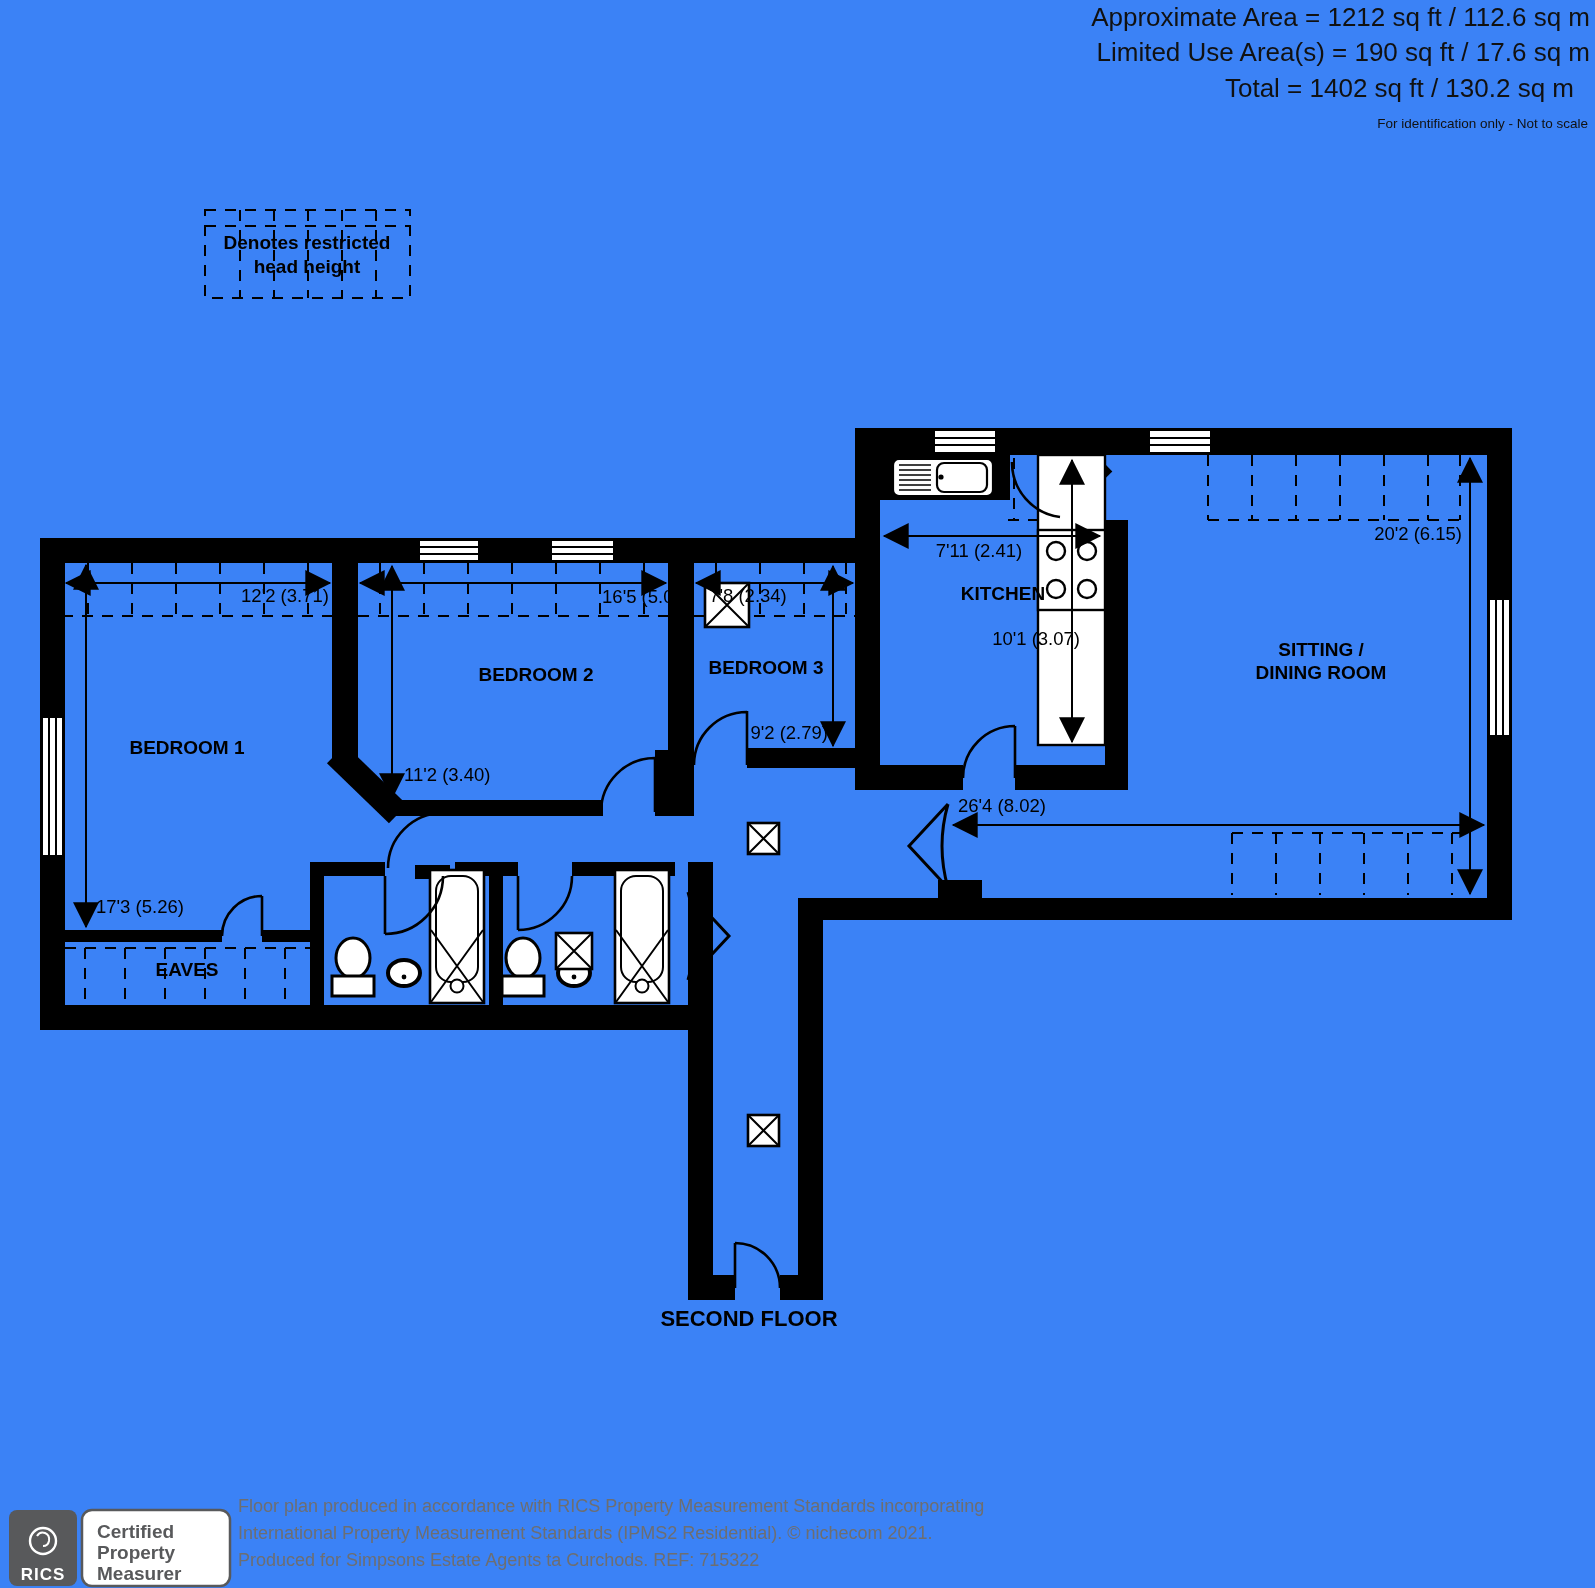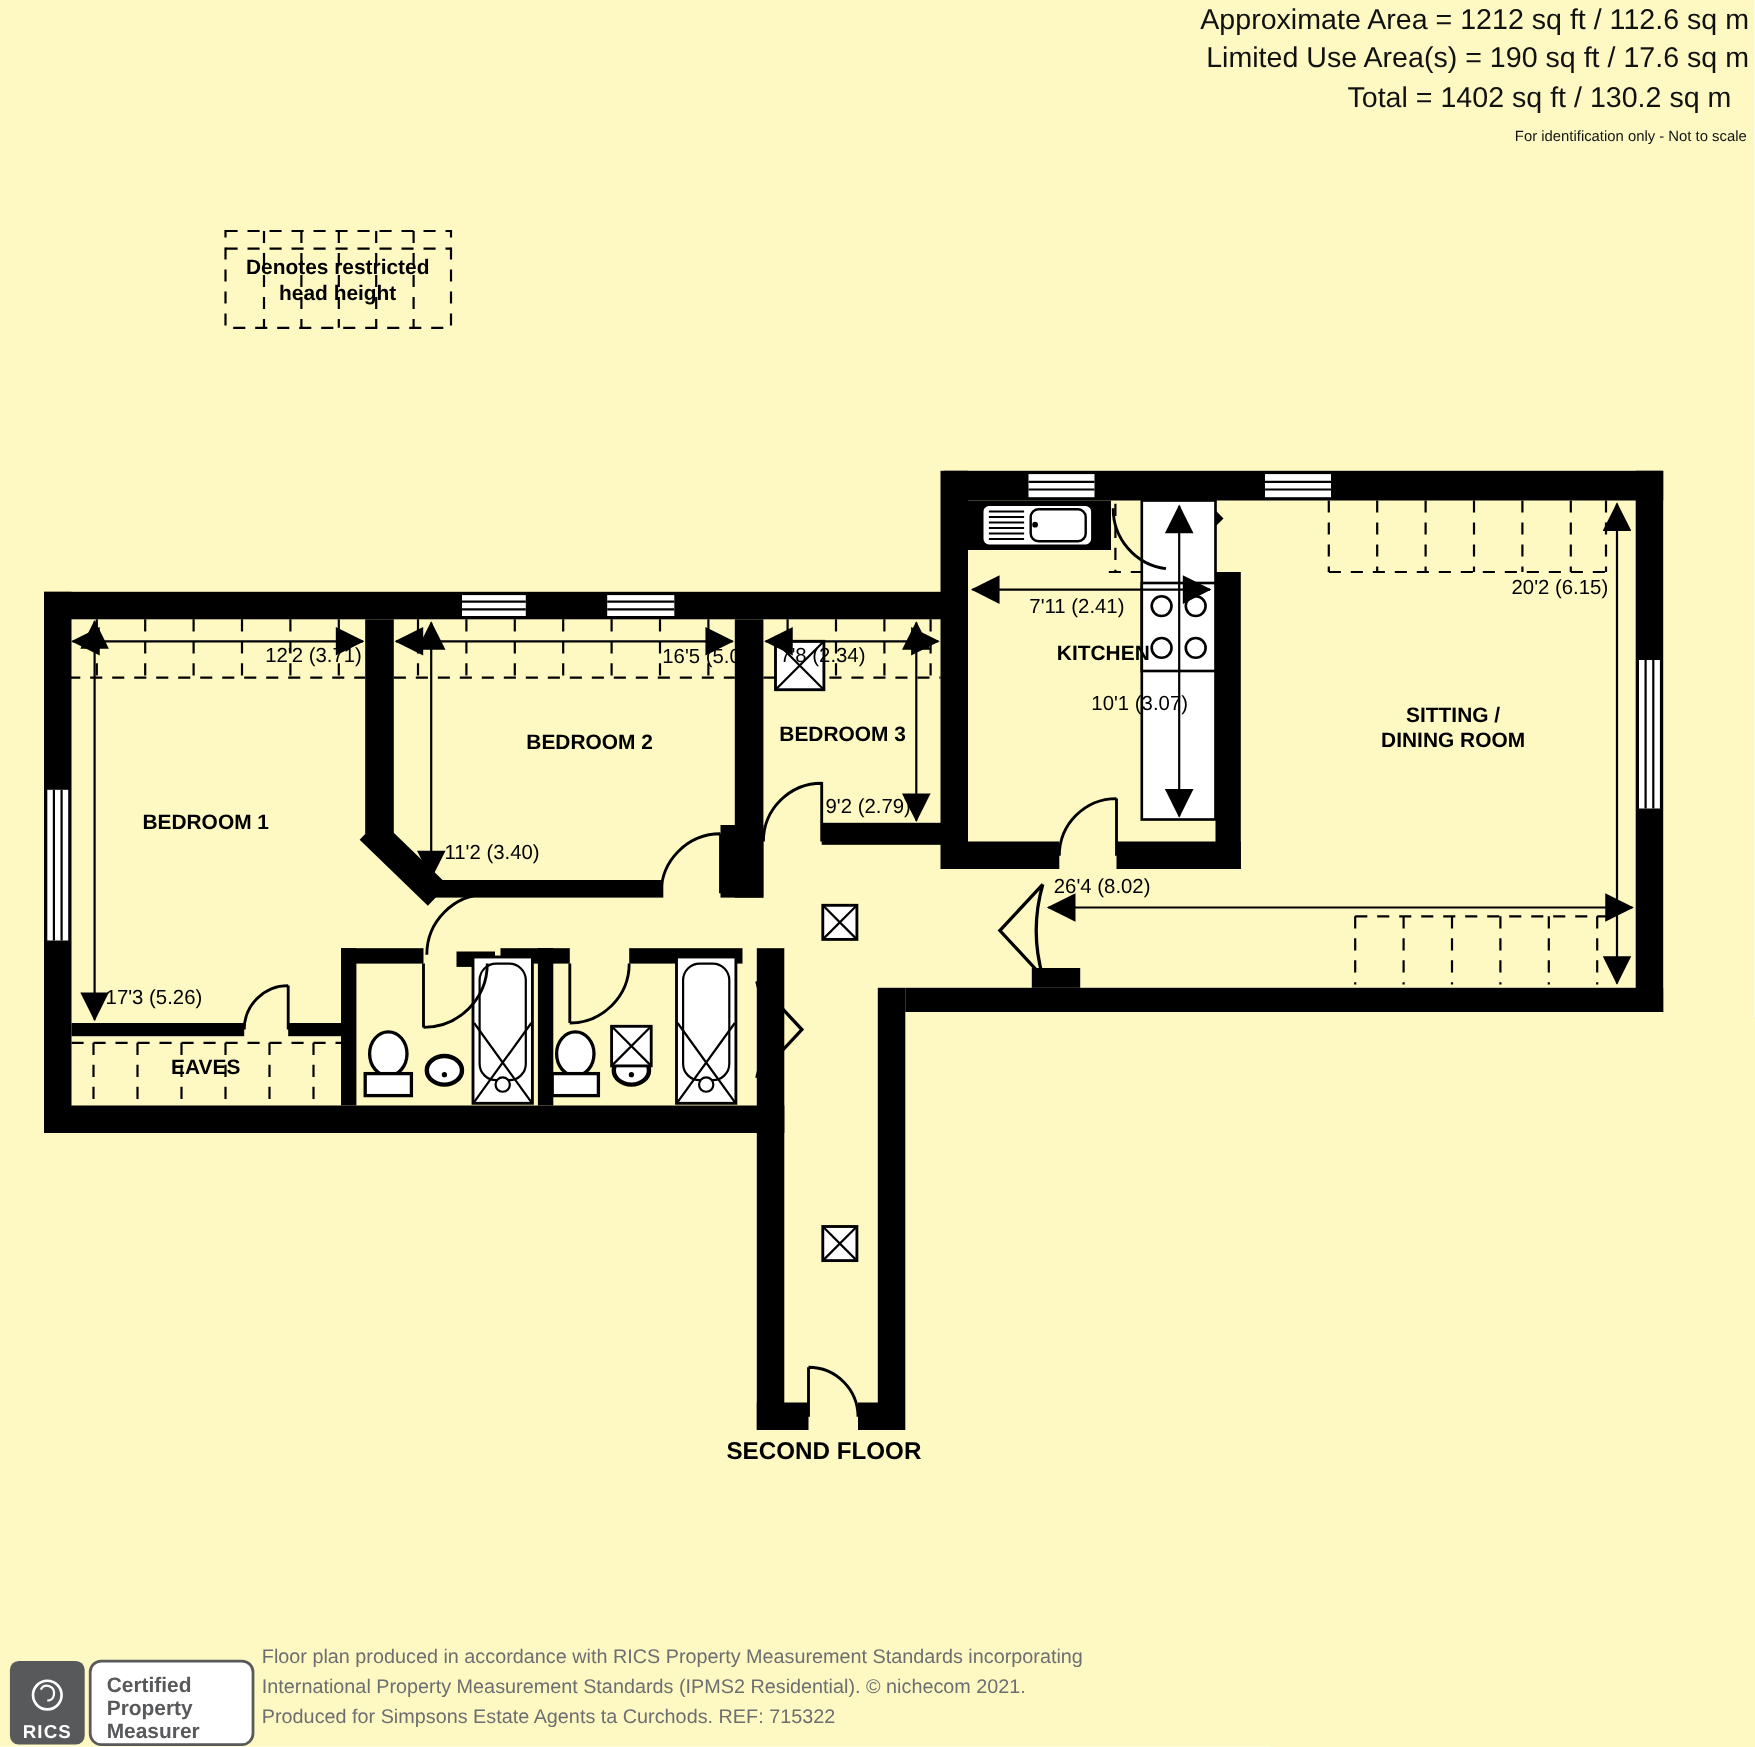--- a/index.html
+++ b/index.html
@@ -1,16 +1,16 @@
 <!DOCTYPE html>
 <html><head>
 <meta charset="utf-8">
 <style>
   html,body{margin:0;padding:0;background:#fff;}
-  #stage{position:relative;width:1595px;height:1588px;background:#fef9c3;overflow:hidden;}
+  #stage{position:relative;width:1595px;height:1588px;background:#3b82f6;overflow:hidden;}
   svg{display:block;}
   .wall{fill:#000;stroke:none;}
   .wallline{stroke:#000;fill:none;}
   .fix{fill:#fff;stroke:#000;}
   .door{fill:none;stroke:#000;stroke-width:2.6;}
   .doorV{fill:none;stroke:#000;stroke-width:3;}
   .dash{stroke:#000;stroke-width:2;fill:none;stroke-dasharray:11 9;}
   .dimline{stroke:#000;stroke-width:2;fill:none;}
   .winline{stroke:#000;stroke-width:2;}
   .dim-label{font:18.5px "Liberation Sans", sans-serif;fill:#000;}

